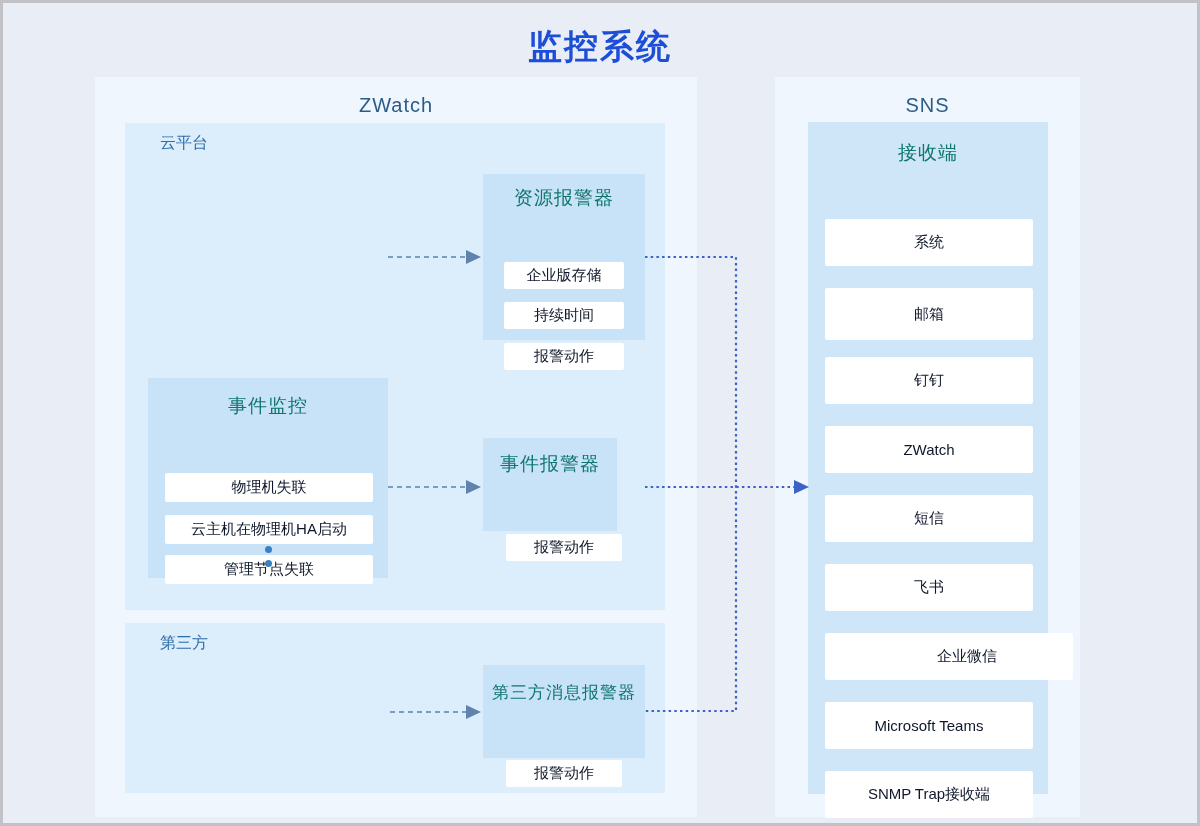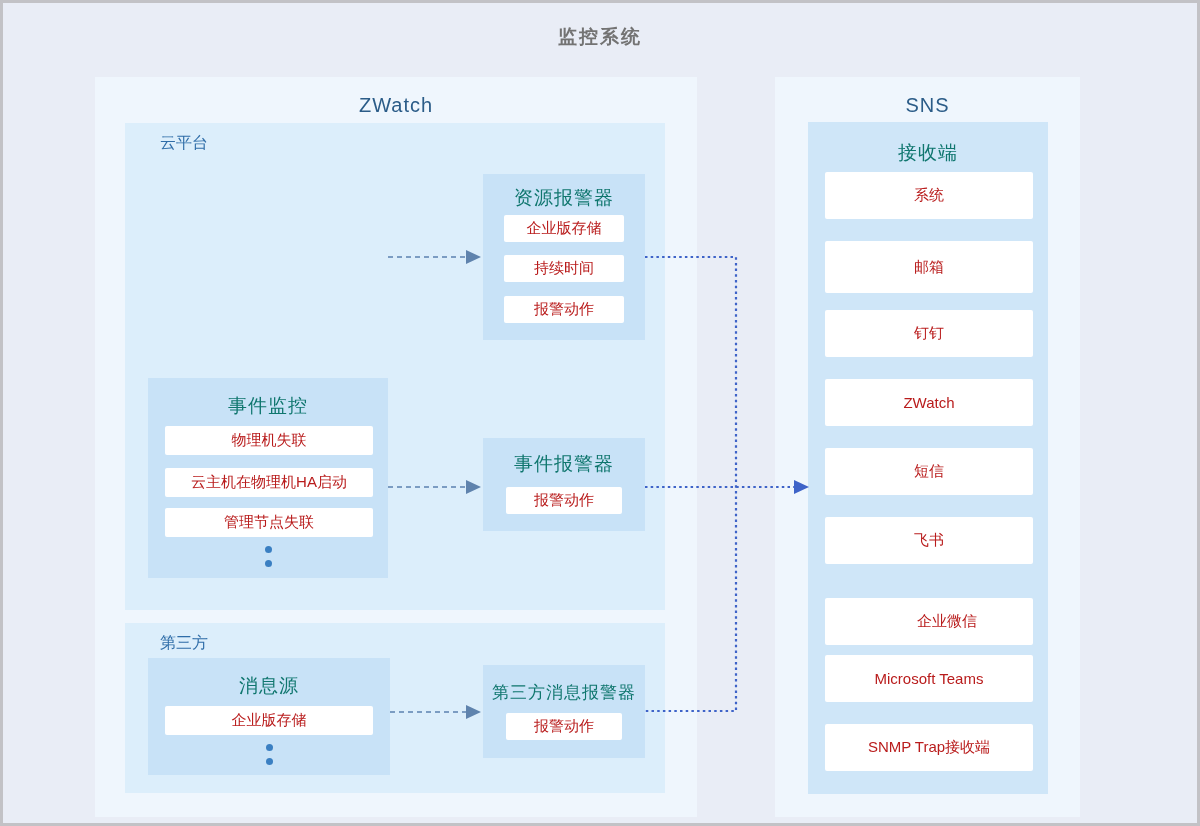--- a/index.html
+++ b/index.html
@@ -8,22 +8,22 @@
     font-family:"Liberation Sans","DejaVu Sans",sans-serif;
     background:#e9edf6;
     border:3px solid #c2c2c6;
     position:relative;
     overflow:hidden;
   }
   .stage { position:absolute; left:0; top:0; width:1194px; height:820px; }
 
   .main-title {
     position:absolute; left:0; top:21px; width:100%;
-    text-align:center; font-size:19px; font-weight:bold;
-    color:#737373; letter-spacing:2px;
+    text-align:center; font-size:34px; font-weight:bold;
+    color:#1d4ed8; letter-spacing:2px;
   }
 
   .panel {
     position:absolute; background:#eff6fd;
   }
   .panel-label {
     position:absolute; left:0; top:17px; width:100%;
     text-align:center; font-size:20px; color:#2b5c88; letter-spacing:1px;
   }
 
@@ -36,22 +36,22 @@
   .box { position:absolute; background:#c8e2f7; }
   .box-title {
     position:absolute; left:0; top:15px; width:100%;
     text-align:center; font-size:19px; color:#0f766e; font-weight:500;
     letter-spacing:1px;
   }
   .box-title.sm { font-size:17px; top:13px; }
 
   .item {
     position:absolute; background:#ffffff; border-radius:2px;
-    text-align:center; font-size:15px; color:#b91c1c;
-    display:flex; align-items:center; justify-content:center;
+    text-align:center; font-size:15px; color:#0f172a;
+    display:flex; align-items:center; justify-content:center;margin-top:47px;
   }
 
   .dots {
     position:absolute; left:0; width:100%;
     display:flex; flex-direction:column; align-items:center; gap:7px;
   }
   .dot { width:7px; height:7px; border-radius:50%; background:#3a7fc2; }
 
   .receiver { background:#cfe6f8; }
 
@@ -79,38 +79,30 @@
         <div class="dots" style="top:168px;">
           <span class="dot"></span>
             <span class="dot"></span>
         </div>
       </div>
     </div>
 
     <div class="subpanel" style="left:30px; top:546px; width:540px; height:170px;">
       <div class="subpanel-label">第三方</div>
 
-      <div class="box" style="left:23px; top:35px; width:242px; height:117px;">
-        <div class="box-title">消息源</div>
-        <div class="item" style="left:17px; top:48px; width:208px; height:29px;">企业版存储</div>
-        <div class="dots" style="top:86px;">
-          <span class="dot"></span>
-            <span class="dot"></span>
-        </div>
-      </div>
     </div>
 
     <div class="box" style="left:388px; top:97px; width:162px; height:166px;">
       <div class="box-title" style="top:11px;">资源报警器</div>
       <div class="item" style="left:21px; top:41px; width:120px; height:27px;">企业版存储</div>
       <div class="item" style="left:21px; top:81px; width:120px; height:27px;">持续时间</div>
       <div class="item" style="left:21px; top:122px; width:120px; height:27px;">报警动作</div>
     </div>
 
-    <div class="box" style="left:388px; top:361px; width:162px; height:93px;">
+    <div class="box" style="left:388px; top:361px; width:134px; height:93px;">
       <div class="box-title" style="top:13px;">事件报警器</div>
       <div class="item" style="left:23px; top:49px; width:116px; height:27px;">报警动作</div>
     </div>
 
     <div class="box" style="left:388px; top:588px; width:162px; height:93px;">
       <div class="box-title sm" style="top:16px;">第三方消息报警器</div>
       <div class="item" style="left:23px; top:48px; width:116px; height:27px;">报警动作</div>
     </div>
   </div>
 
@@ -118,21 +110,21 @@
     <div class="panel-label">SNS</div>
 
     <div class="box receiver" style="left:33px; top:45px; width:240px; height:672px;">
       <div class="box-title" style="top:18px;">接收端</div>
       <div class="item" style="left:17px; top:50px;  width:208px; height:47px;">系统</div>
       <div class="item" style="left:17px; top:119px; width:208px; height:52px;">邮箱</div>
       <div class="item" style="left:17px; top:188px; width:208px; height:47px;">钉钉</div>
       <div class="item" style="left:17px; top:257px; width:208px; height:47px;">ZWatch</div>
       <div class="item" style="left:17px; top:326px; width:208px; height:47px;">短信</div>
       <div class="item" style="left:17px; top:395px; width:208px; height:47px;">飞书</div>
-      <div class="item" style="left:17px; top:476px; width:208px; height:47px;padding-left:36px;">企业微信</div>
+      <div class="item" style="left:17px; top:464px; width:248px; height:47px;padding-left:36px;">企业微信</div>
       <div class="item" style="left:17px; top:533px; width:208px; height:47px;">Microsoft Teams</div>
       <div class="item" style="left:17px; top:602px; width:208px; height:47px;">SNMP Trap接收端</div>
     </div>
   </div>
 
   <svg class="overlay" width="1194" height="820">
 
     <g>
       <line x1="385" y1="254" x2="463" y2="254" stroke="#7b9cc2" stroke-width="2" stroke-dasharray="5 4"></line>
       <polygon points="463,247 478,254 463,261" fill="#5f83ad"></polygon>

